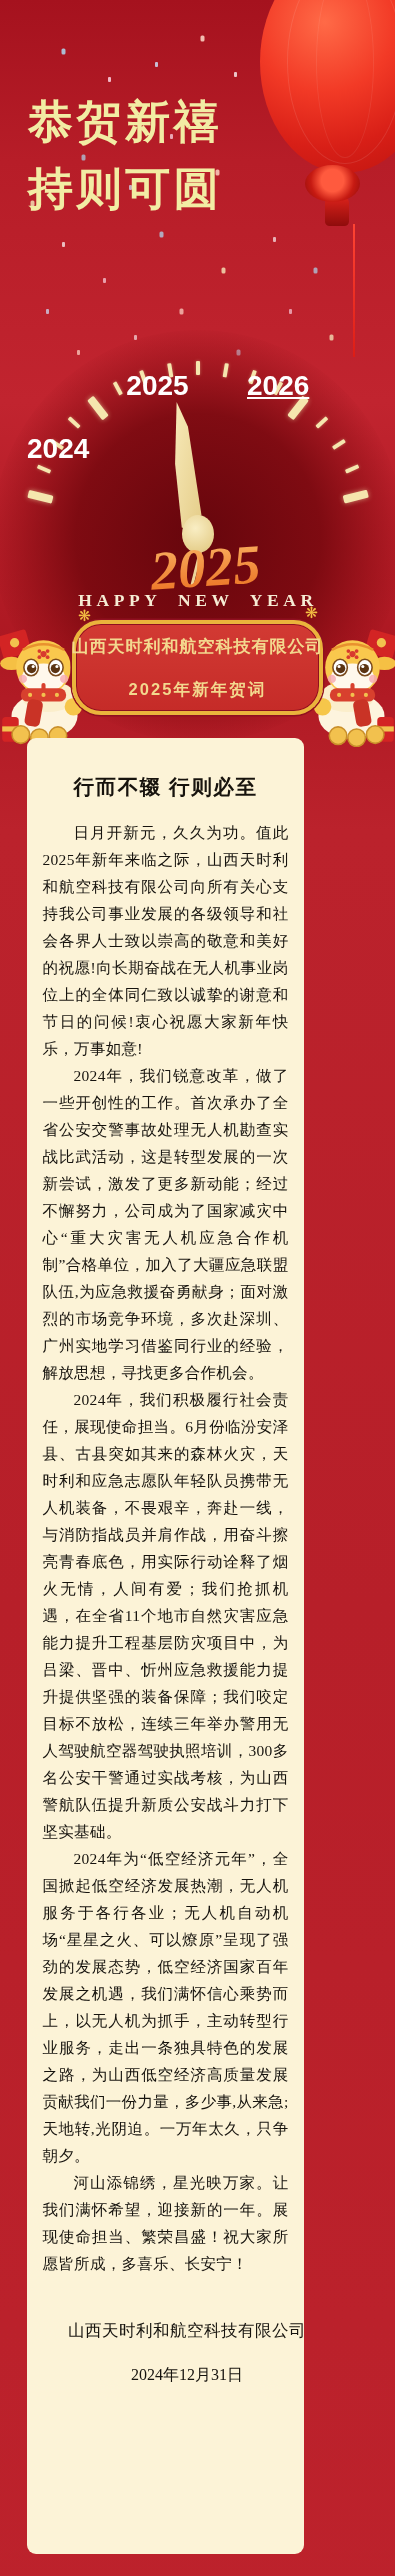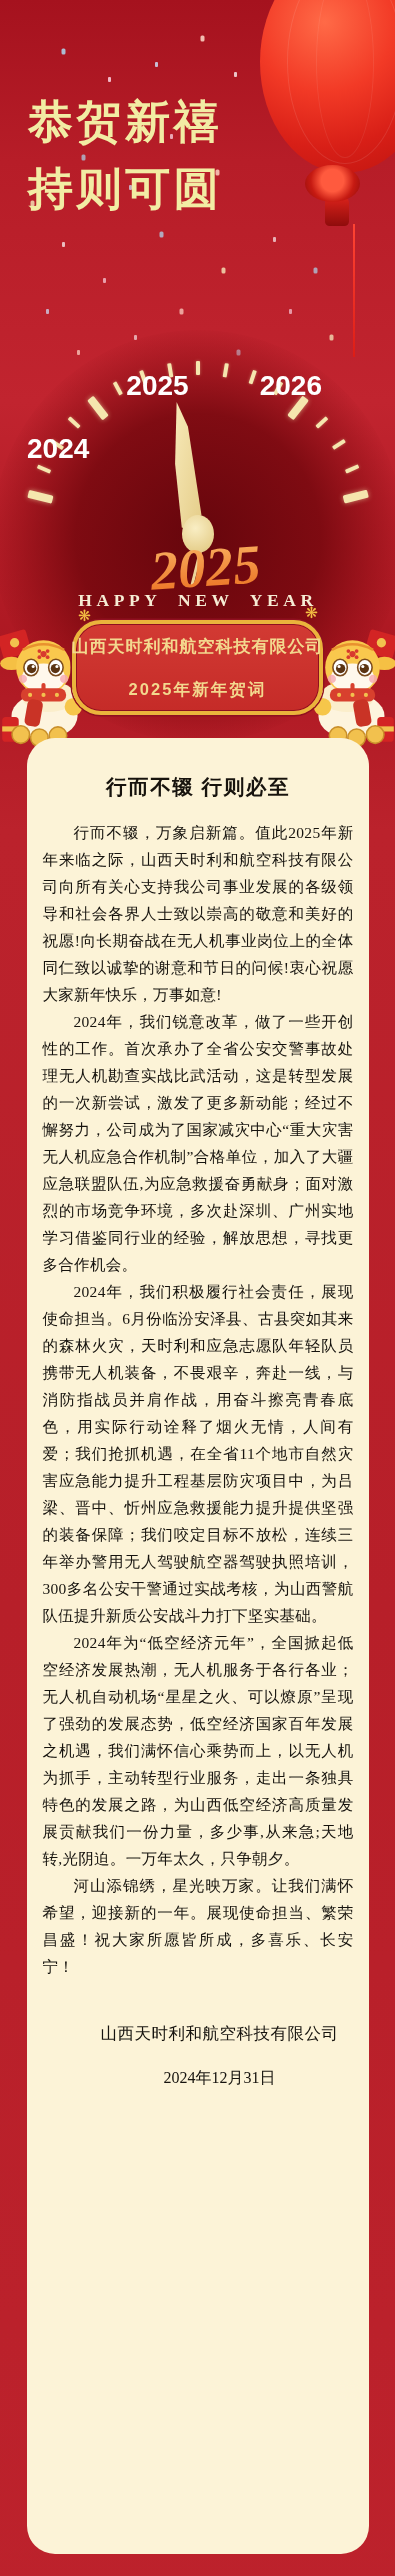--- a/index.html
+++ b/index.html
@@ -70,22 +70,22 @@
   .banner{left:72px;top:620px;width:251px;height:95px;z-index:5;border-radius:29px;
     background:linear-gradient(180deg,#d23a33,#c52b28);border:4.1px solid #eab43c;
     box-shadow:0 0 0 1.5px #8f1020, inset 0 0 0 1px #8f1020;
     display:flex;flex-direction:column;align-items:center;justify-content:center;box-sizing:border-box;}
   .banner .company{color:#f3d88e;font-size:17px;font-weight:700;letter-spacing:1px;white-space:nowrap;}
   .banner .subtitle{margin-top:21px;color:#f3d88e;font-size:16.5px;font-weight:700;letter-spacing:2.1px;}
   .mascot{z-index:4;}
   .firework-glyph{z-index:4;color:#f5c044;font-size:15.5px;}
 
   
-  .card{left:27px;top:738px;width:342px;height:1816px;z-index:6;background:#fcf3d7;
-    border-radius:28px;box-sizing:border-box;padding:30px 15.5px 0;overflow:hidden;}
+  .card{left:27px;top:738px;width:277px;height:1816px;z-index:6;background:#fcf3d7;
+    border-radius:9px;box-sizing:border-box;padding:30px 15.5px 0;overflow:hidden;}
   .letter-title{text-align:center;font-size:20.6px;font-weight:800;color:#17130d;letter-spacing:1.5px;
     margin:5.2px 0 17.5px;}
   .card p{margin:0;text-indent:2em;font-family:"Liberation Serif",serif;font-size:15.5px;line-height:27px;
     letter-spacing:0.3px;text-align:justify;color:#16130e;}
   .sig-block{margin-top:43px;text-align:center;transform:translateX(21.6px);color:#16130e;
     font-family:"Liberation Serif",serif;}
   .sig-line{font-size:16.5px;letter-spacing:0.5px;}
   .date-line{margin-top:23px;font-size:16px;}
 </style>
 </head>
@@ -120,21 +120,21 @@
     <div class="tick" style="transform:rotate(19deg)"></div>
     <div class="tick" style="transform:rotate(28.5deg)"></div>
     <div class="tick major" style="transform:rotate(38deg)"></div>
     <div class="tick" style="transform:rotate(47.5deg)"></div>
     <div class="tick" style="transform:rotate(57deg)"></div>
     <div class="tick" style="transform:rotate(66.5deg)"></div>
     <div class="tick major" style="transform:rotate(76deg)"></div>
   </div>
   <div class="year" style="left:27px;top:433px;">2024</div>
   <div class="year" style="left:120px;top:370px;width:75px;text-align:center;">2025</div>
-  <div class="year" style="left:247px;top:370px;width:75px;text-align:right;">2026</div>
+  <div class="year" style="left:247px;top:370px;width:75px;text-align:left;text-decoration:underline;">2026</div>
   <svg class="abs hand-svg" width="57" height="139" viewBox="0 0 110 270">
     <defs>
         <linearGradient id="goldg" x1="0" y1="0" x2="1" y2="1">
       <stop offset="0" stop-color="#f7e9b8"></stop>
           <stop offset="1" stop-color="#e5cd89"></stop>
     </linearGradient>
       </defs>
     <polygon points="30,0 52,48 78,218 58,250 40,244 27,120" fill="url(#goldg)"></polygon>
   </svg>
   <div class="abs hand-pivot"></div>
@@ -217,21 +217,21 @@
   <div class="abs firework-glyph" style="left:78px;top:607px;">❋</div>
   <div class="abs firework-glyph" style="left:305px;top:604px;">❋</div>
 
   <div class="abs banner">
     <div class="company">山西天时利和航空科技有限公司</div>
     <div class="subtitle">2025年新年贺词</div>
   </div>
 
   <div class="abs card">
     <div class="letter-title">行而不辍 行则必至</div>
-    <p>行而不辍，万象启新篇。值此2025年新年来临之际，山西天时利和航空科技有限公司向所有关心支持我公司事业发展的各级领导和社会各界人士致以崇高的敬意和美好的祝愿!向长期奋战在无人机事业岗位上的全体同仁致以诚挚的谢意和节日的问候!衷心祝愿大家新年快乐，万事如意!</p>
+    <p>日月开新元，久久为功。值此2025年新年来临之际，山西天时利和航空科技有限公司向所有关心支持我公司事业发展的各级领导和社会各界人士致以崇高的敬意和美好的祝愿!向长期奋战在无人机事业岗位上的全体同仁致以诚挚的谢意和节日的问候!衷心祝愿大家新年快乐，万事如意!</p>
     <p>2024年，我们锐意改革，做了一些开创性的工作。首次承办了全省公安交警事故处理无人机勘查实战比武活动，这是转型发展的一次新尝试，激发了更多新动能；经过不懈努力，公司成为了国家减灾中心“重大灾害无人机应急合作机制”合格单位，加入了大疆应急联盟队伍,为应急救援奋勇献身；面对激烈的市场竞争环境，多次赴深圳、广州实地学习借鉴同行业的经验，解放思想，寻找更多合作机会。</p>
     <p>2024年，我们积极履行社会责任，展现使命担当。6月份临汾安泽县、古县突如其来的森林火灾，天时利和应急志愿队年轻队员携带无人机装备，不畏艰辛，奔赴一线，与消防指战员并肩作战，用奋斗擦亮青春底色，用实际行动诠释了烟火无情，人间有爱；我们抢抓机遇，在全省11个地市自然灾害应急能力提升工程基层防灾项目中，为吕梁、晋中、忻州应急救援能力提升提供坚强的装备保障；我们咬定目标不放松，连续三年举办警用无人驾驶航空器驾驶执照培训，300多名公安干警通过实战考核，为山西警航队伍提升新质公安战斗力打下坚实基础。</p>
     <p>2024年为“低空经济元年”，全国掀起低空经济发展热潮，无人机服务于各行各业；无人机自动机场“星星之火、可以燎原”呈现了强劲的发展态势，低空经济国家百年发展之机遇，我们满怀信心乘势而上，以无人机为抓手，主动转型行业服务，走出一条独具特色的发展之路，为山西低空经济高质量发展贡献我们一份力量，多少事,从来急;天地转,光阴迫。一万年太久，只争朝夕。</p>
     <p>河山添锦绣，星光映万家。让我们满怀希望，迎接新的一年。展现使命担当、繁荣昌盛！祝大家所愿皆所成，多喜乐、长安宁！</p>
     <div class="sig-block">
       <div class="sig-line">山西天时利和航空科技有限公司</div>
       <div class="date-line">2024年12月31日</div>
     </div>
   </div>
 

